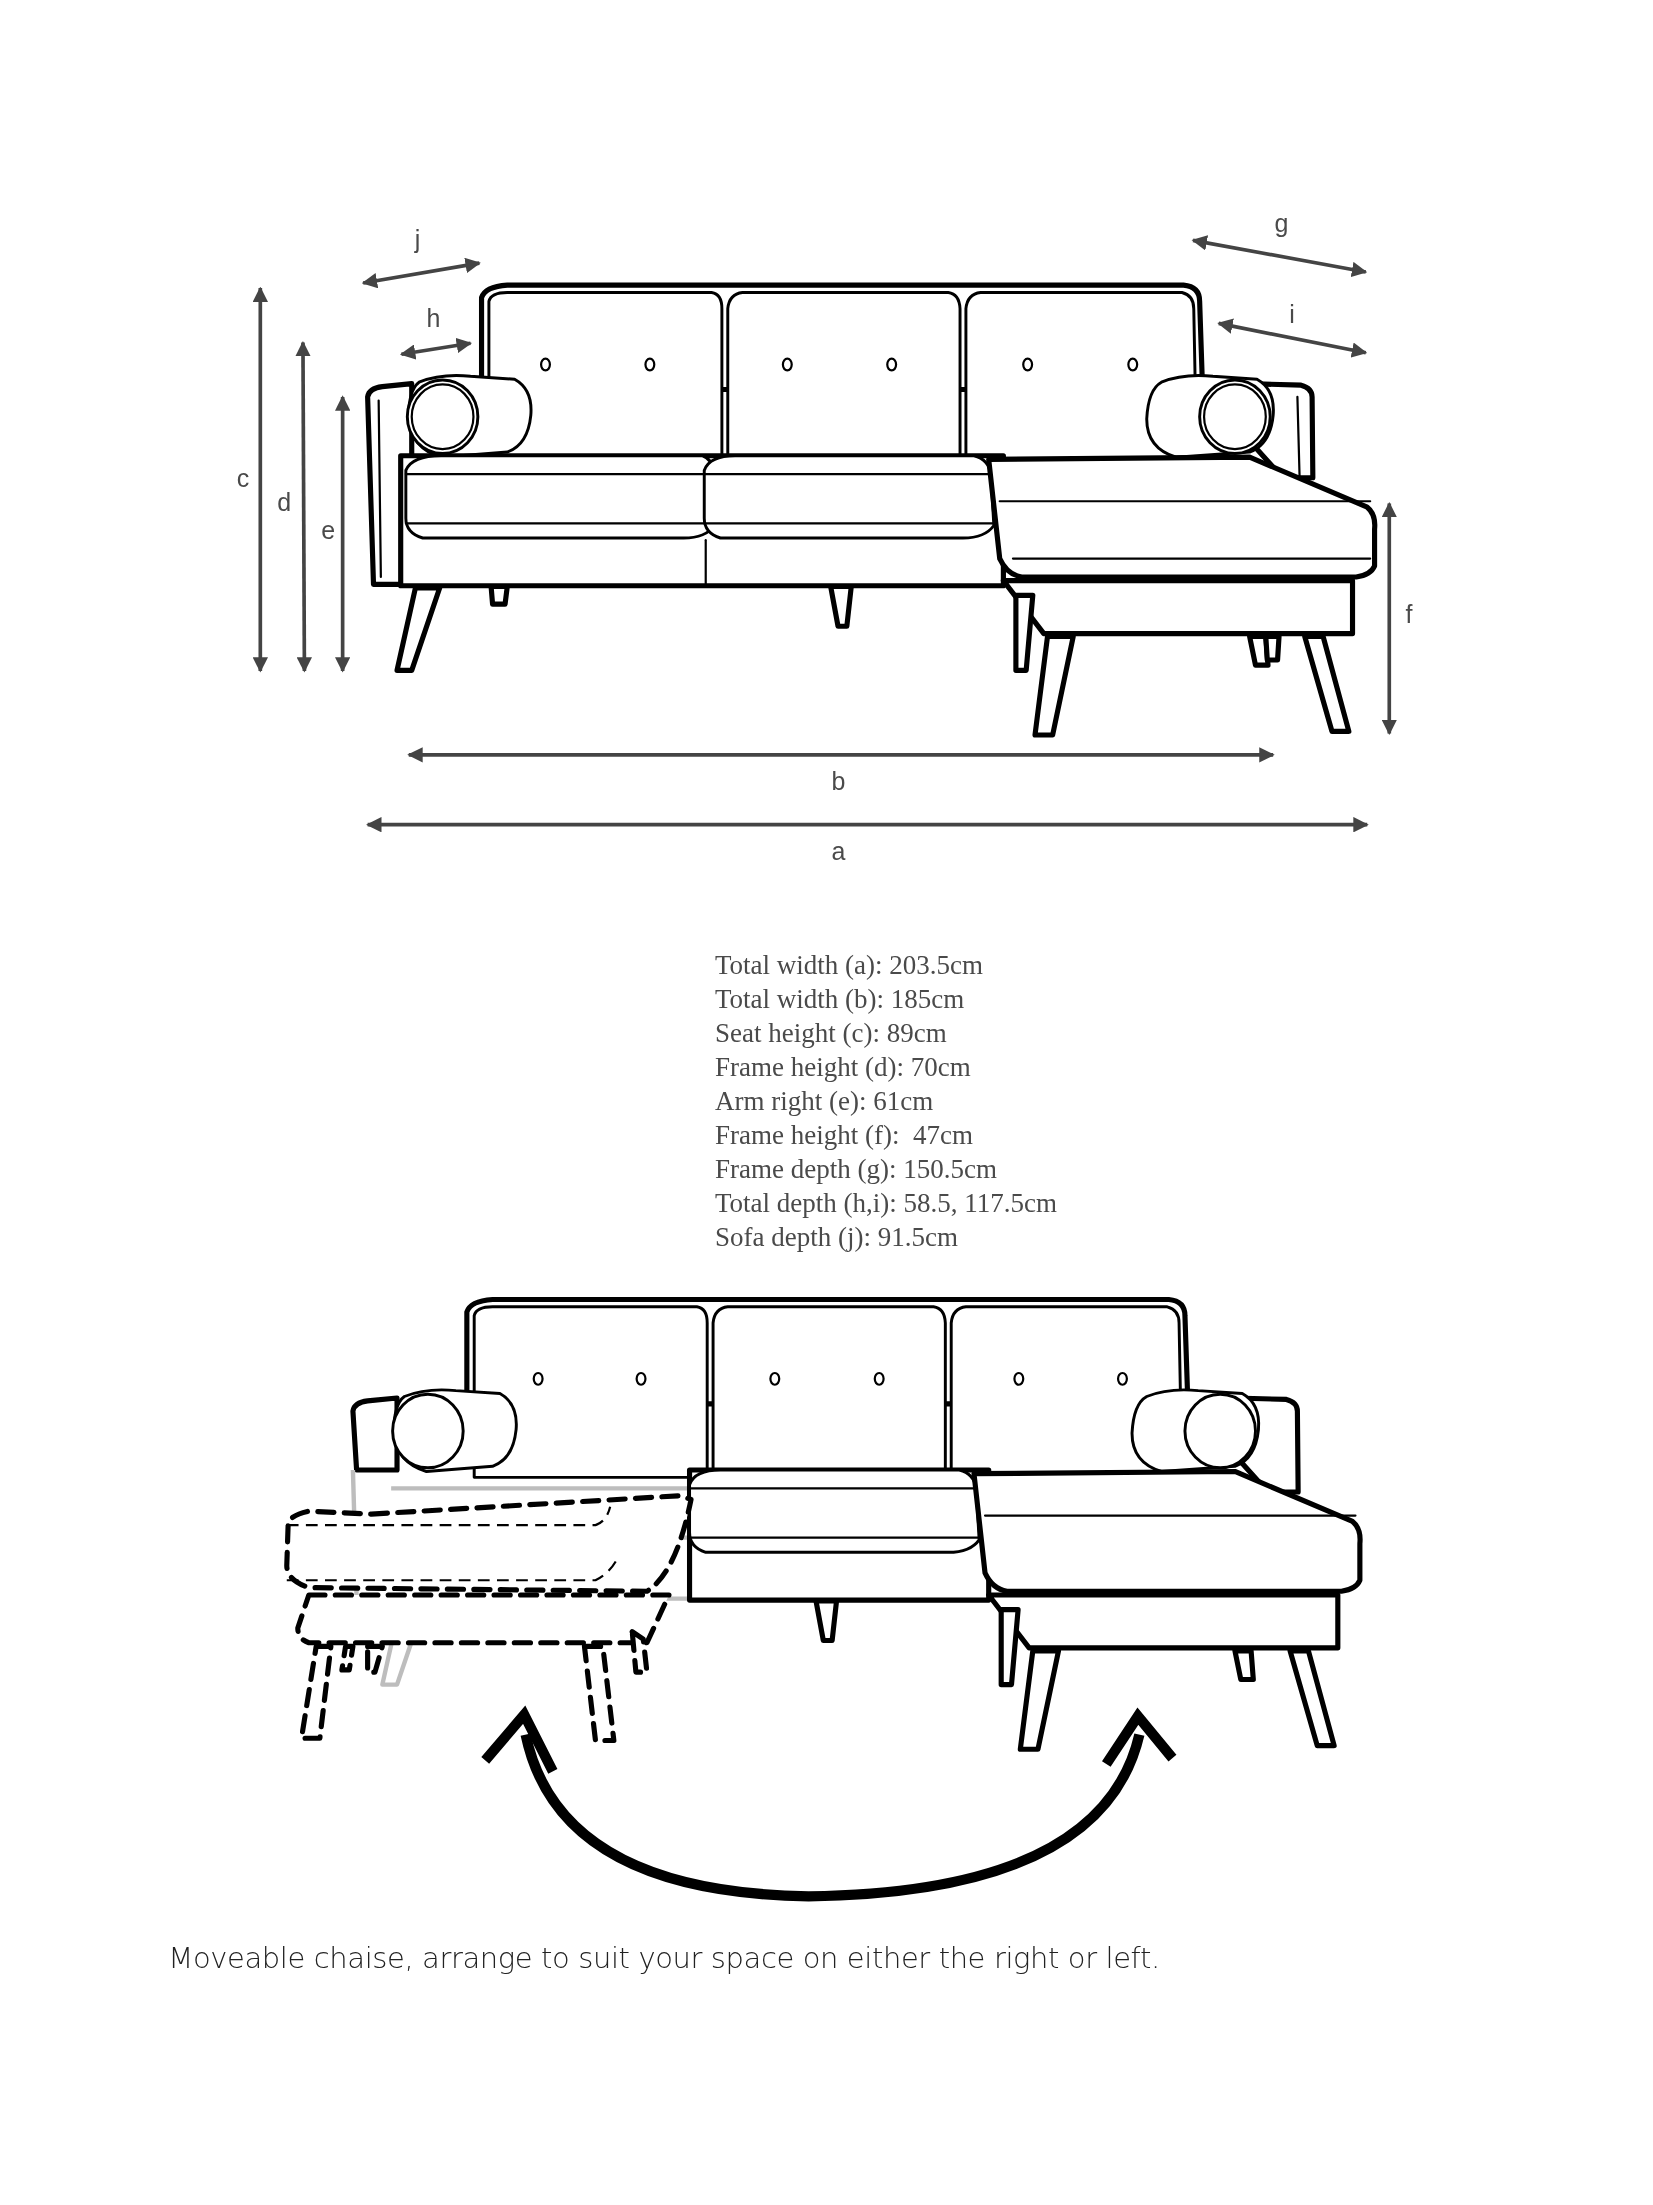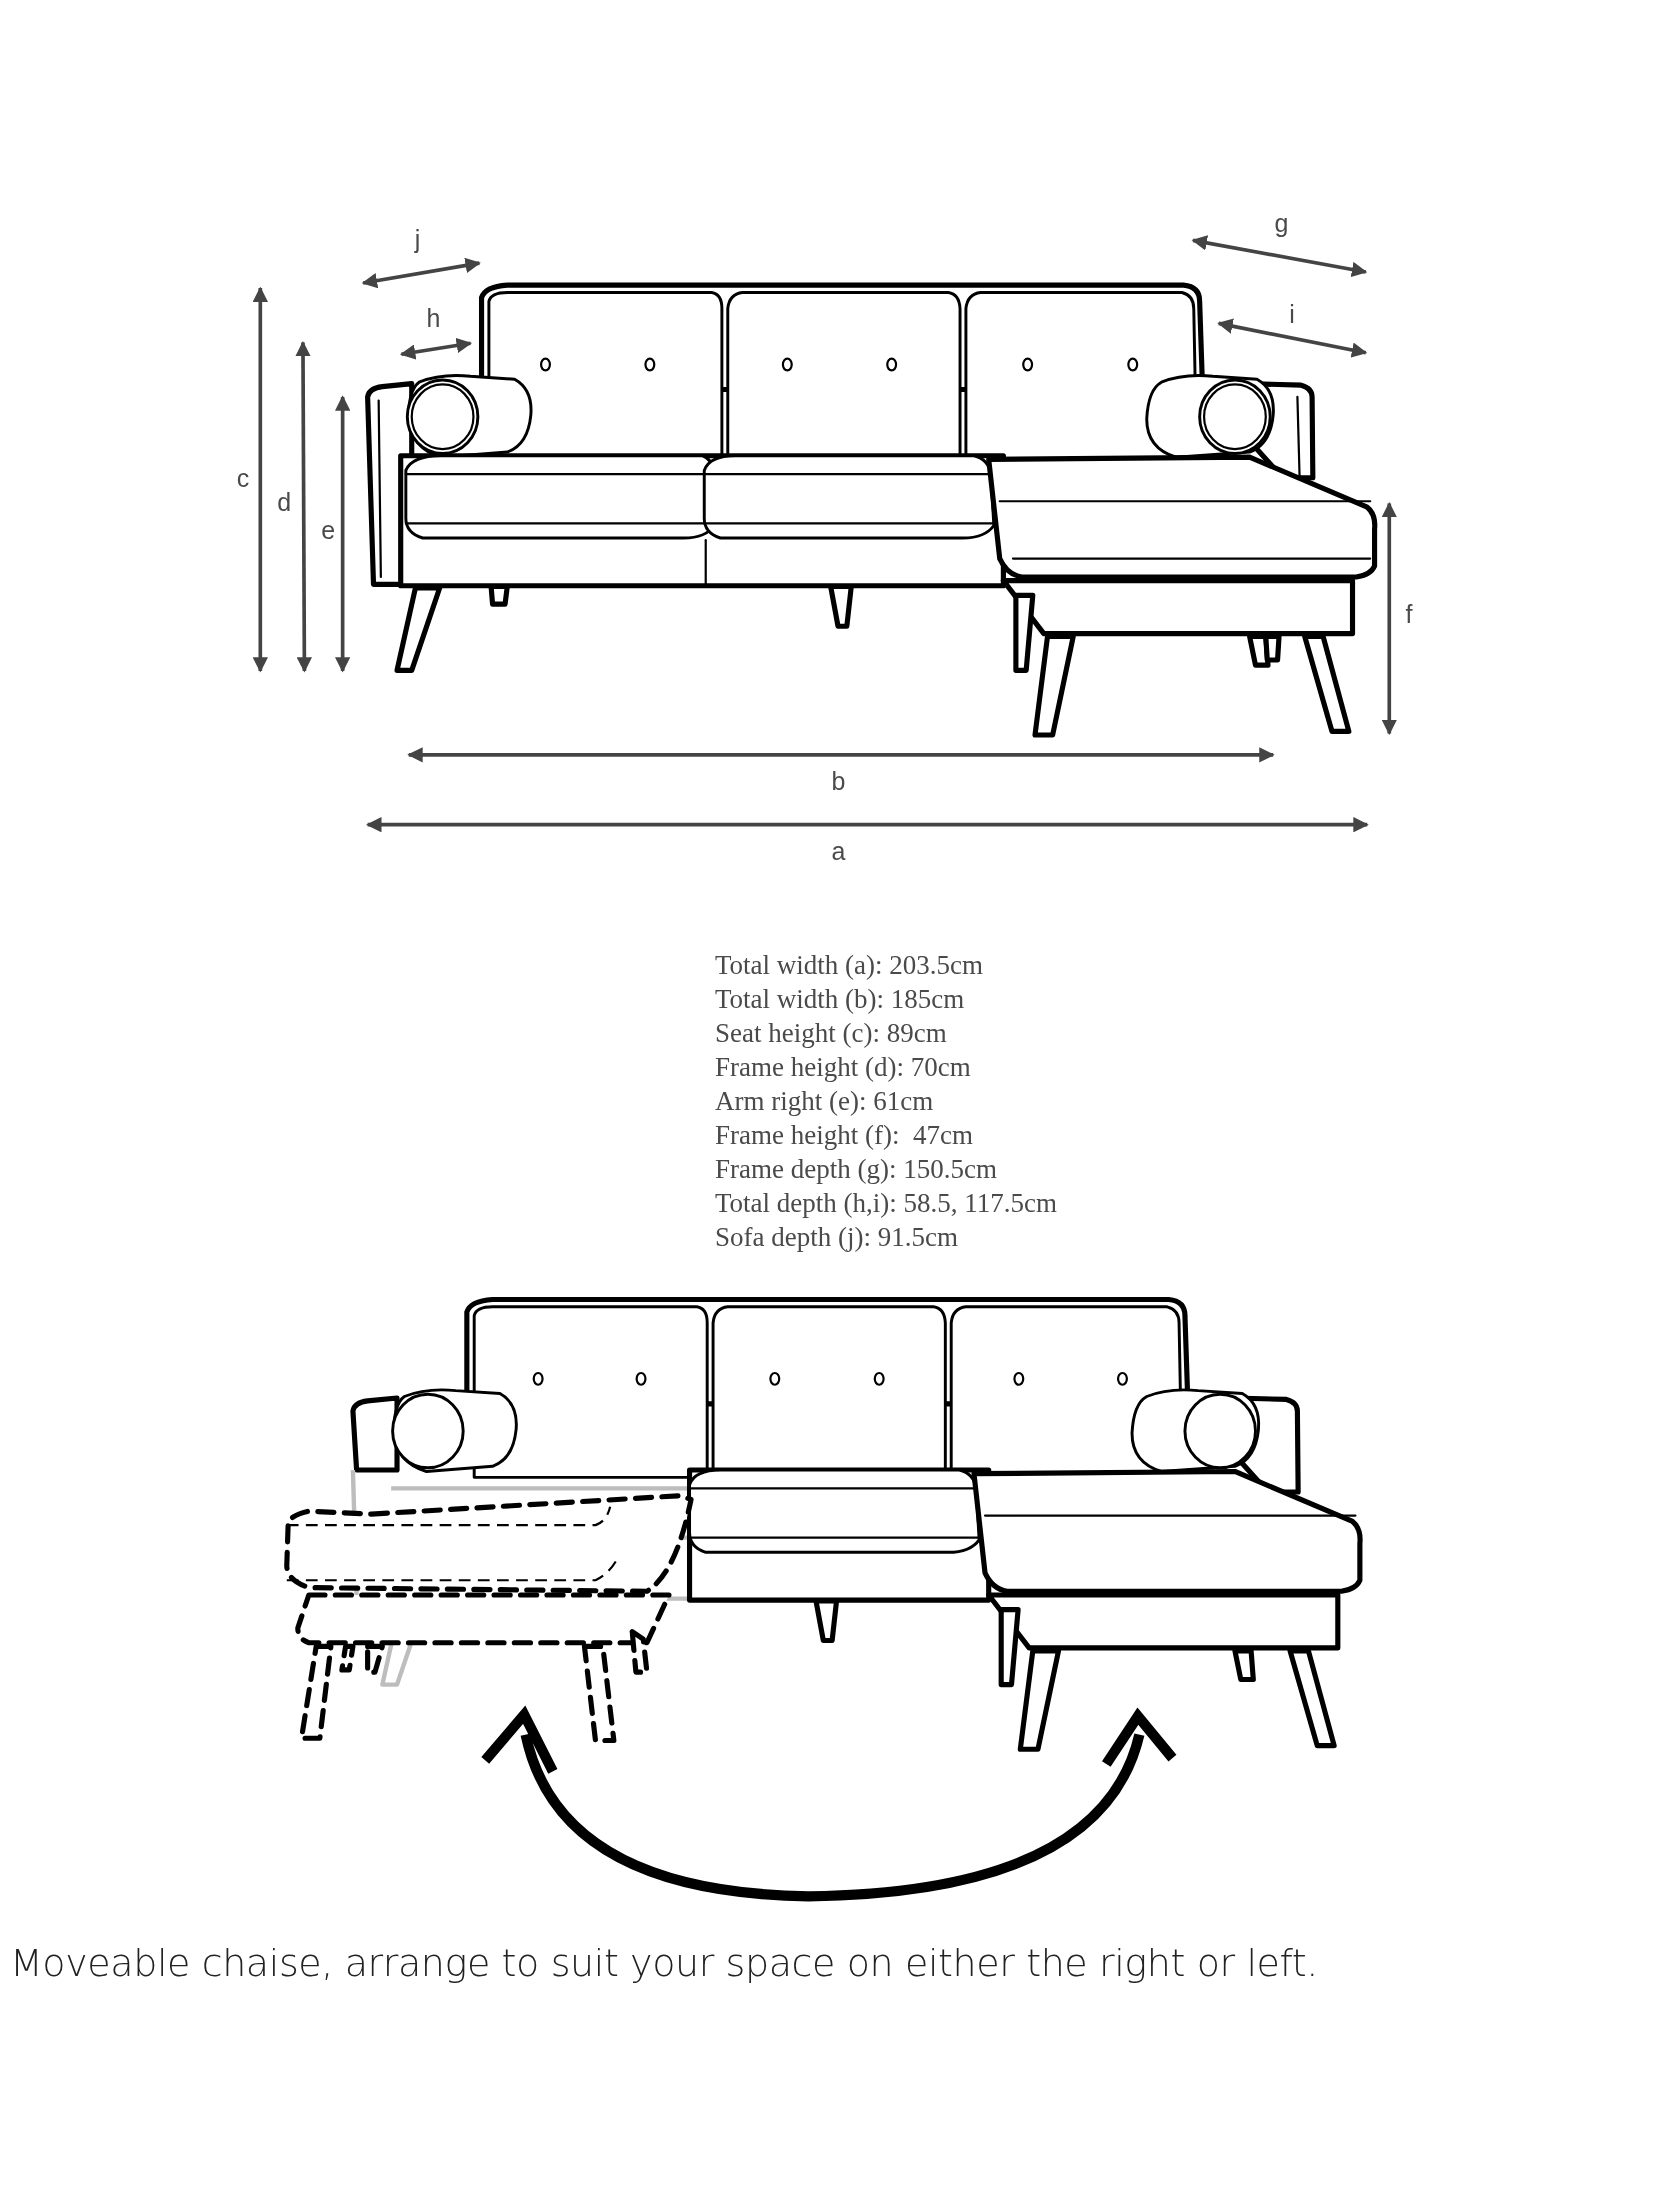--- a/index.html
+++ b/index.html
@@ -1,21 +1,21 @@
 <!DOCTYPE html>
 <html style="font-size:11.8px"><head>
 <meta charset="utf-8">
 <style>
   html, body { margin:0; padding:0; background:#ffffff; }
   body { width:1654px; height:2205px; position:relative; overflow:hidden; font-family:"Liberation Sans", sans-serif; }
   #diagram { position:absolute; left:0; top:0; width:1654px; height:2205px; }
   .dim-label { font-family:"Liberation Sans", sans-serif; font-size:34px; fill:#4a4a4a; }
   .specs { position:absolute; left:699px; top:932px; margin:16px; padding:0; list-style:none; color:#4a4a4a; font-family:Liberation Serif, serif; font-size:27px; line-height:34px; }
   .specs li { white-space:pre; }
-  .caption { position:absolute; left:0; width:1328px; top:1941px; text-align:center; color:#222; font-family:"DejaVu Sans", sans-serif; font-size:38px; font-weight:300; letter-spacing:-0.4px; }
+  .caption { position:absolute; left:0; width:1328px; top:1941px; text-align:center; color:#222; font-family:"DejaVu Sans", sans-serif; font-size:29px; font-weight:300; letter-spacing:-0.4px; }
   .ol { fill:#fff; stroke:#000; stroke-width:7; stroke-linejoin:round; stroke-linecap:round; }
   .thin { fill:none; stroke:#000; stroke-width:3; stroke-linejoin:round; stroke-linecap:round; }
   .fill-w { fill:#fff; stroke:#000; stroke-width:4; stroke-linejoin:round; }
   .btn { fill:#fff; stroke:#000; stroke-width:3; }
   .dash { fill:#fff; stroke:#000; stroke-width:7; stroke-dasharray:22 14; stroke-linejoin:round; stroke-linecap:round; }
   .dash-thin { fill:none; stroke:#000; stroke-width:3; stroke-dasharray:16 10; }
   .ghost { fill:none; stroke:#bdbdbd; stroke-width:6; stroke-linejoin:round; }
   .dimline { stroke:#444; stroke-width:5; fill:none; }
   .arc { fill:none; stroke:#000; stroke-width:14; stroke-linecap:butt; }
   .arrowhead { fill:none; stroke:#000; stroke-width:14; stroke-linejoin:miter; }

